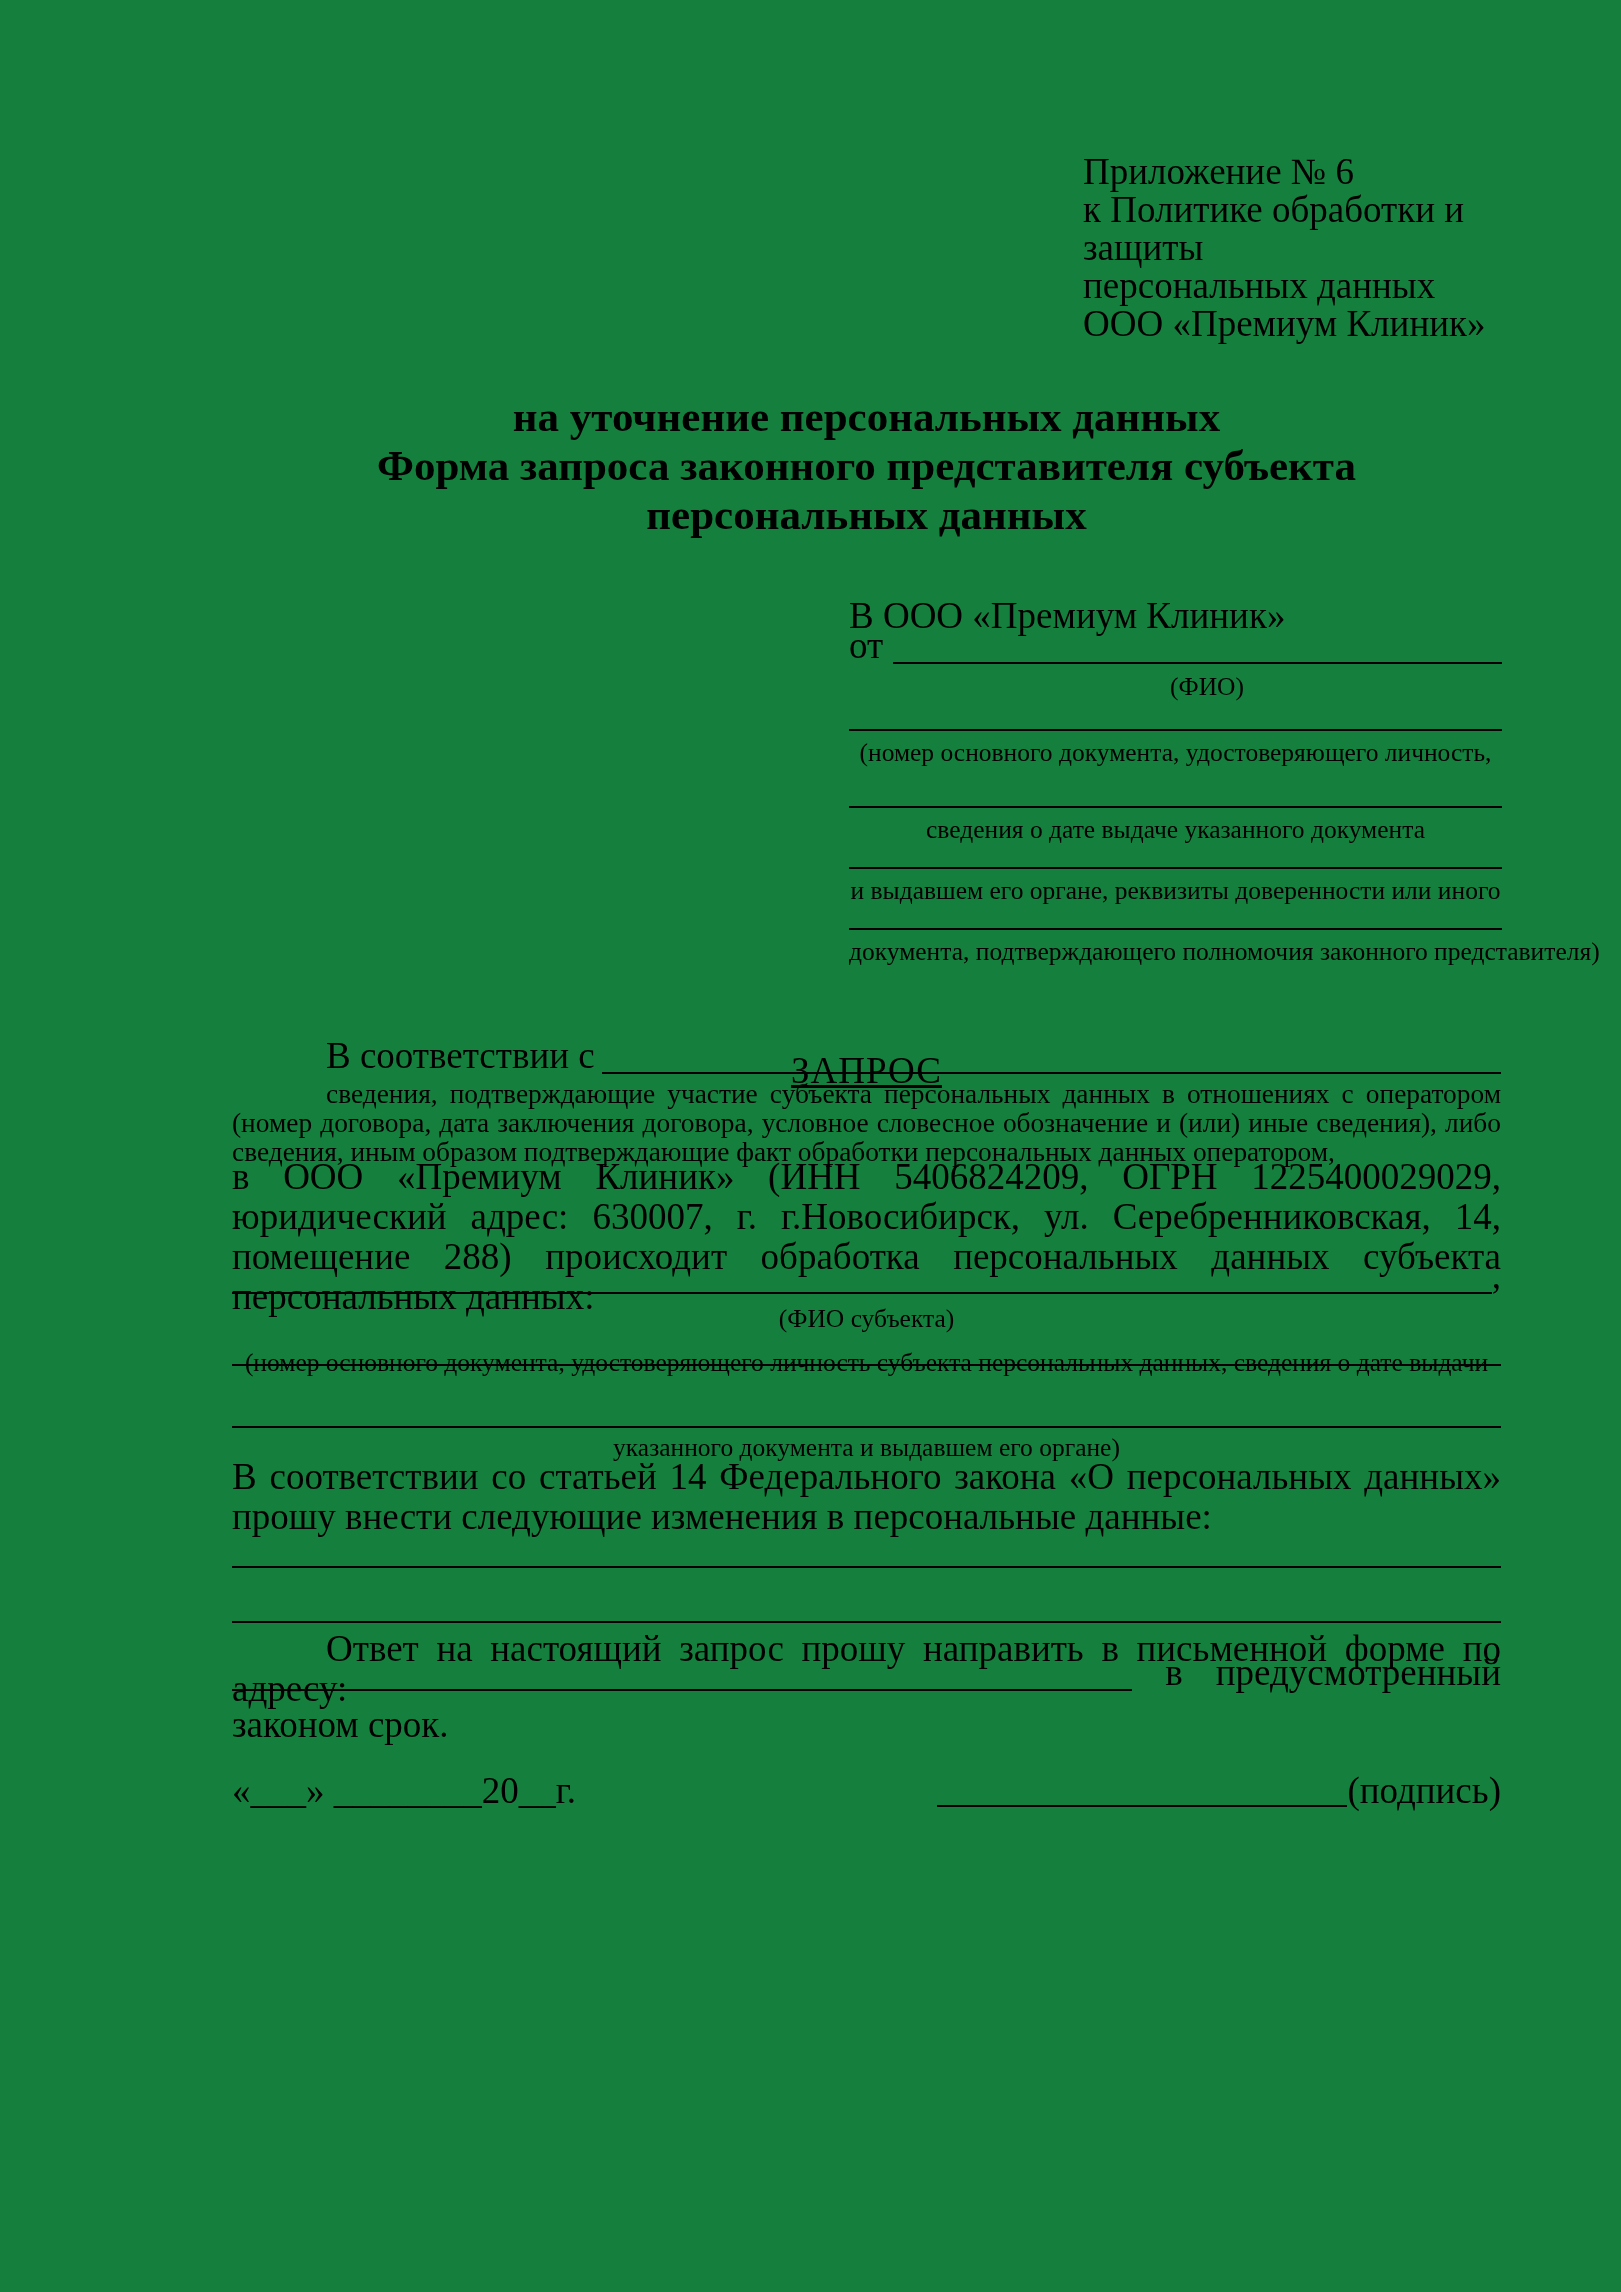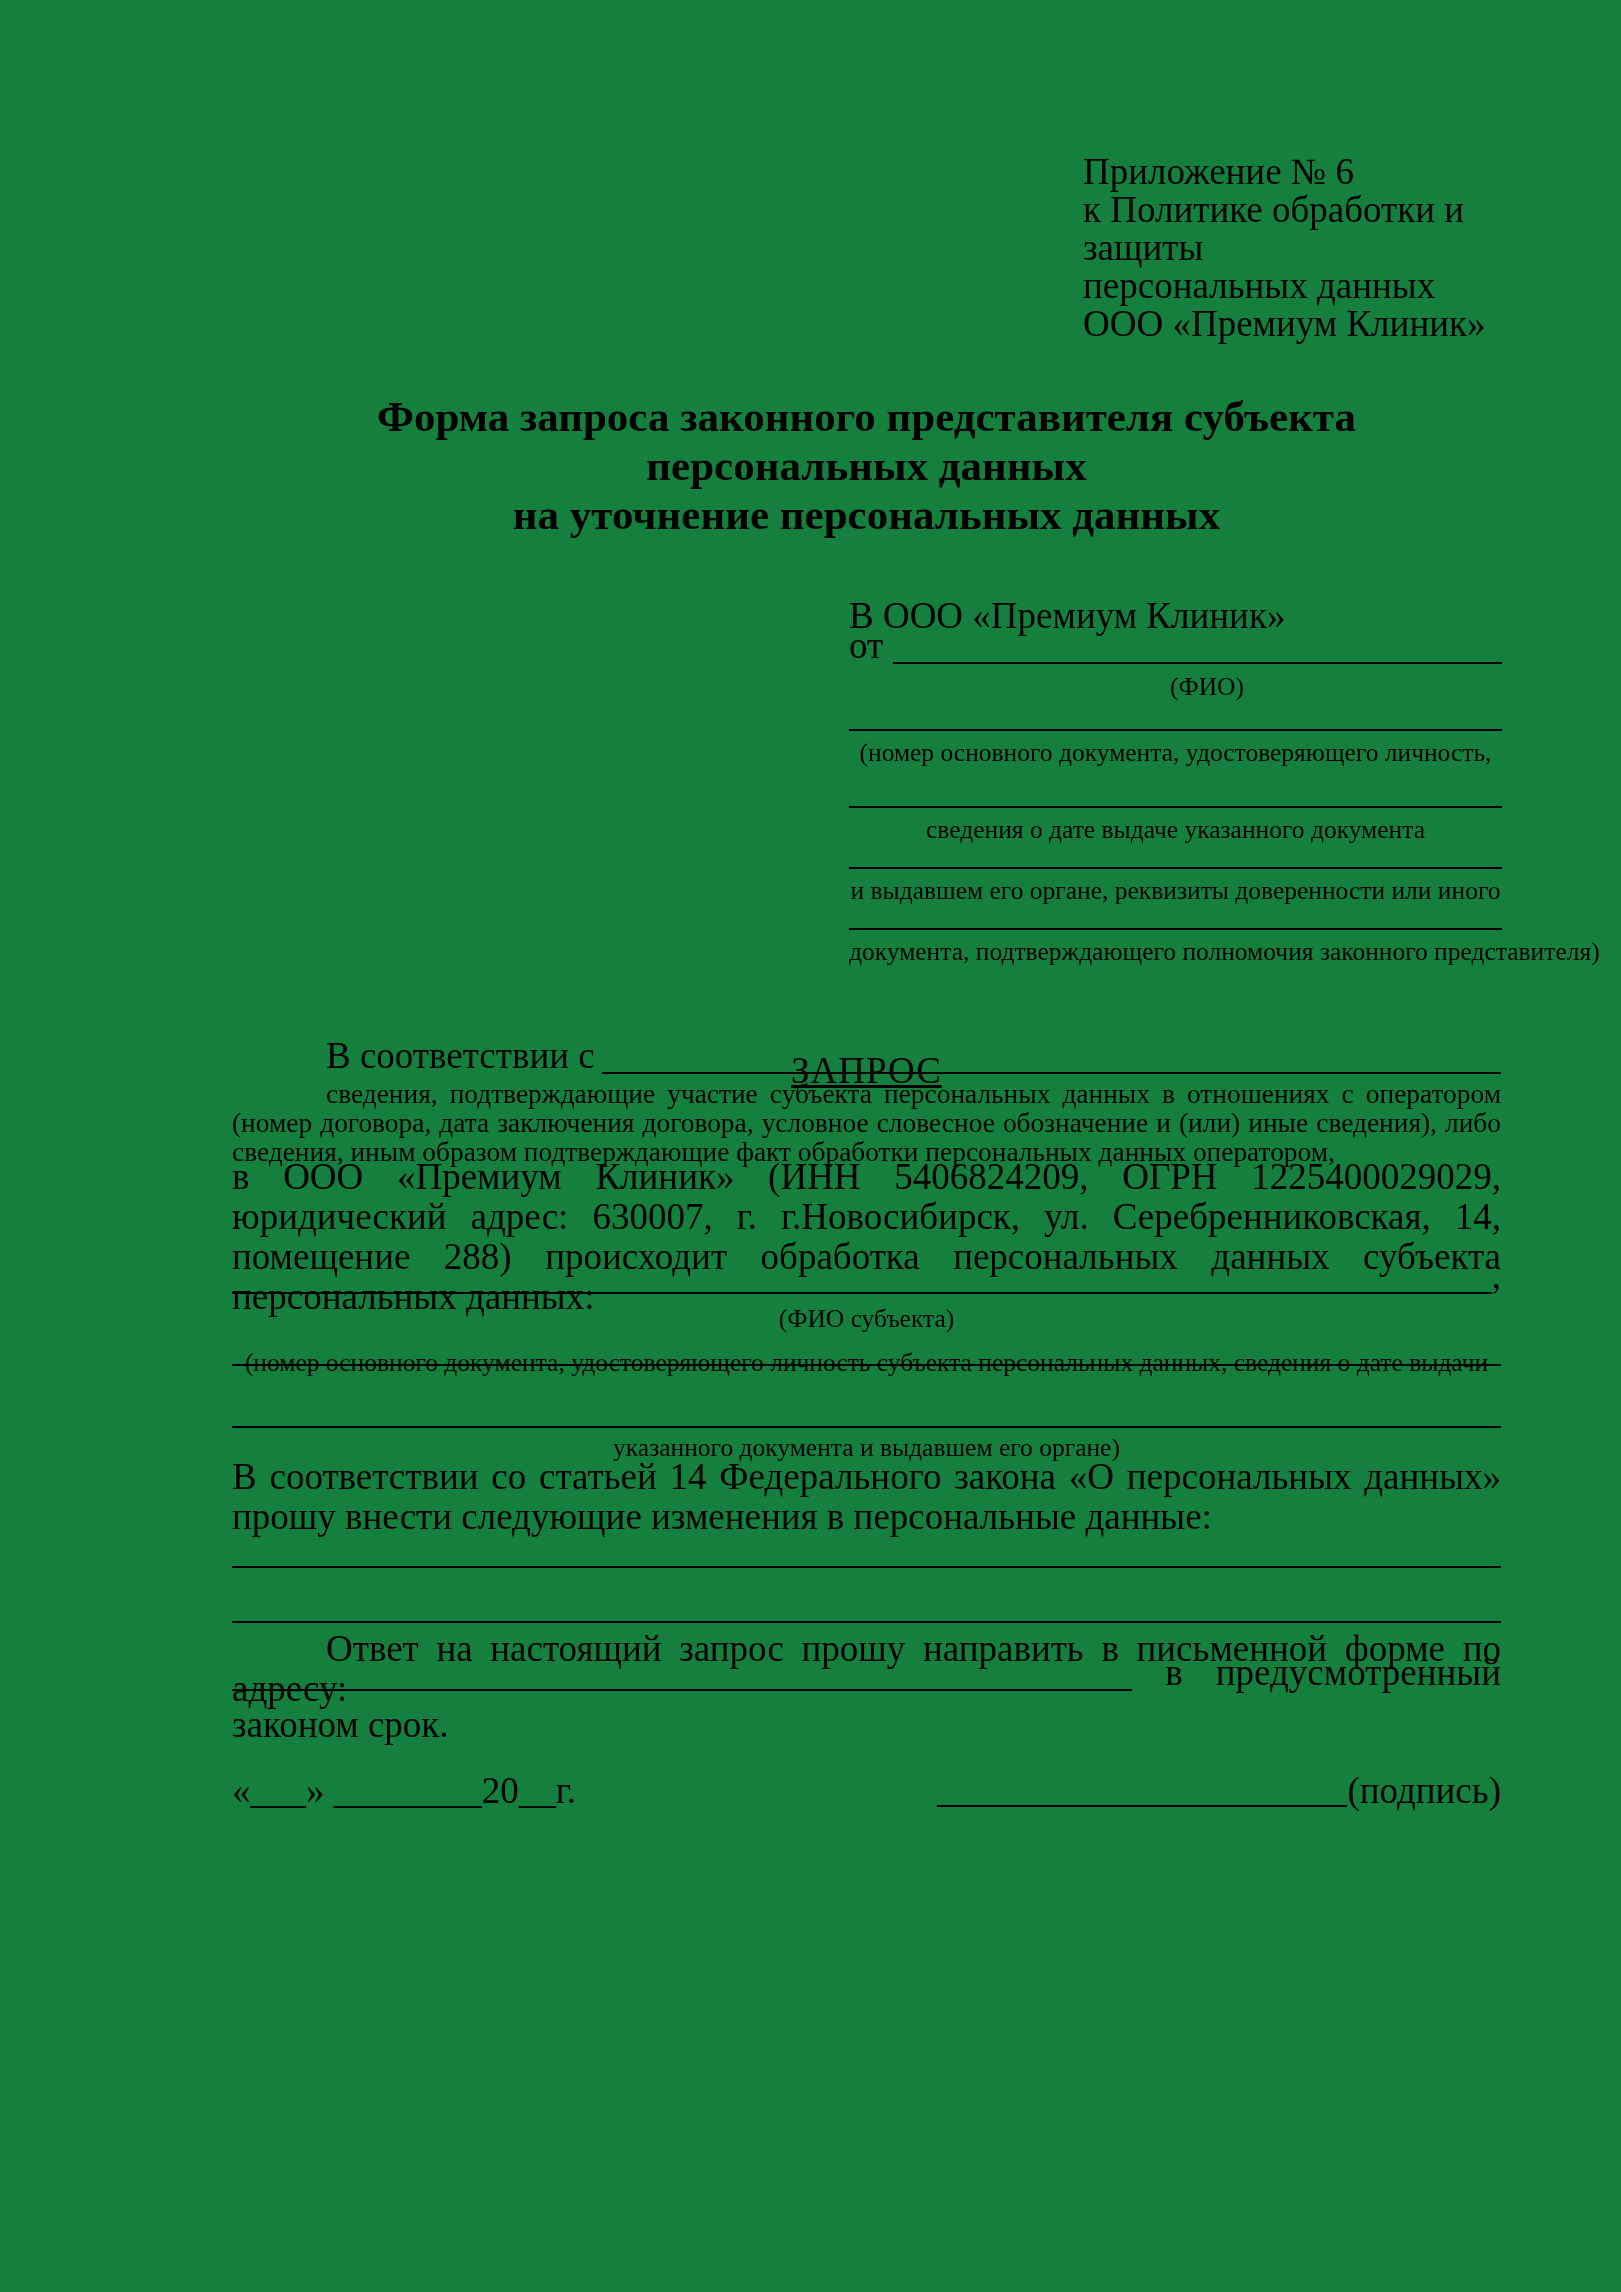--- a/index.html
+++ b/index.html
@@ -60,22 +60,22 @@
 <div class="page">
 
   <div class="abs appendix">
     <div>Приложение № 6</div>
     <div>к Политике обработки и защиты</div>
     <div>персональных данных</div>
     <div>ООО «Премиум Клиник»</div>
   </div>
 
   <div class="abs title">
+    <div>на уточнение персональных данных</div>
     <div>Форма запроса законного представителя субъекта персональных данных</div>
-    <div>на уточнение персональных данных</div>
   </div>
 
   <div class="abs body-text addr-org">В ООО «Премиум Клиник»</div>
 
   <div class="abs body-text flex-row from-row">
     <span class="label">от</span>
     <span class="fill-line"></span>
   </div>
   <div class="abs caption center fio-cap">(ФИО)</div>
 

